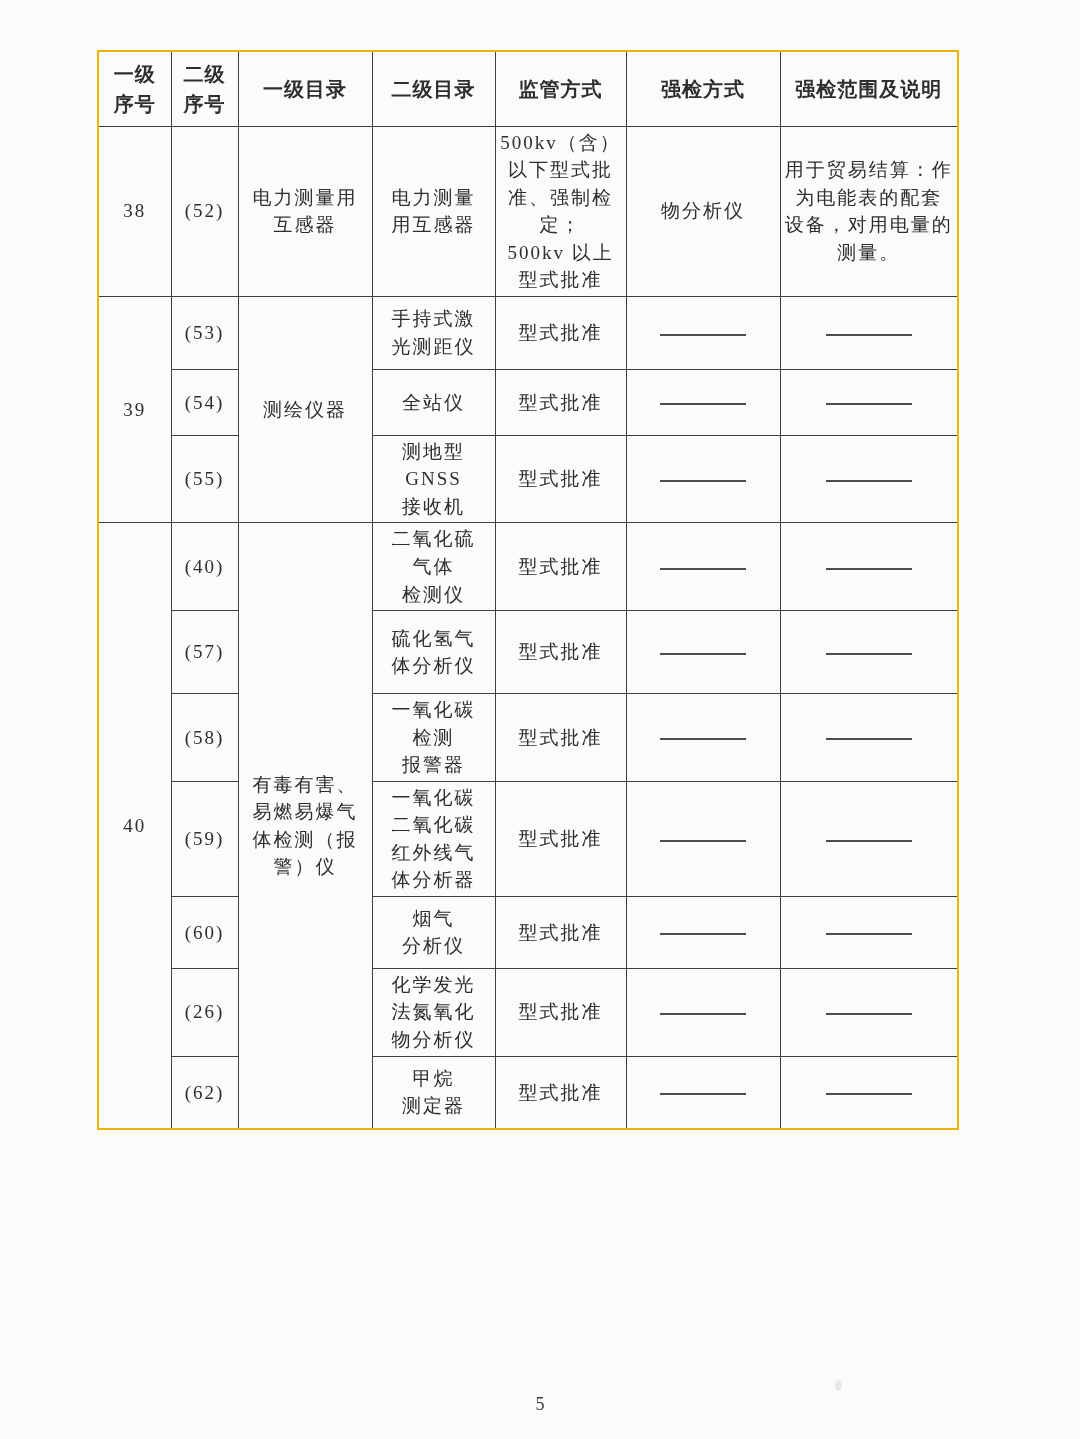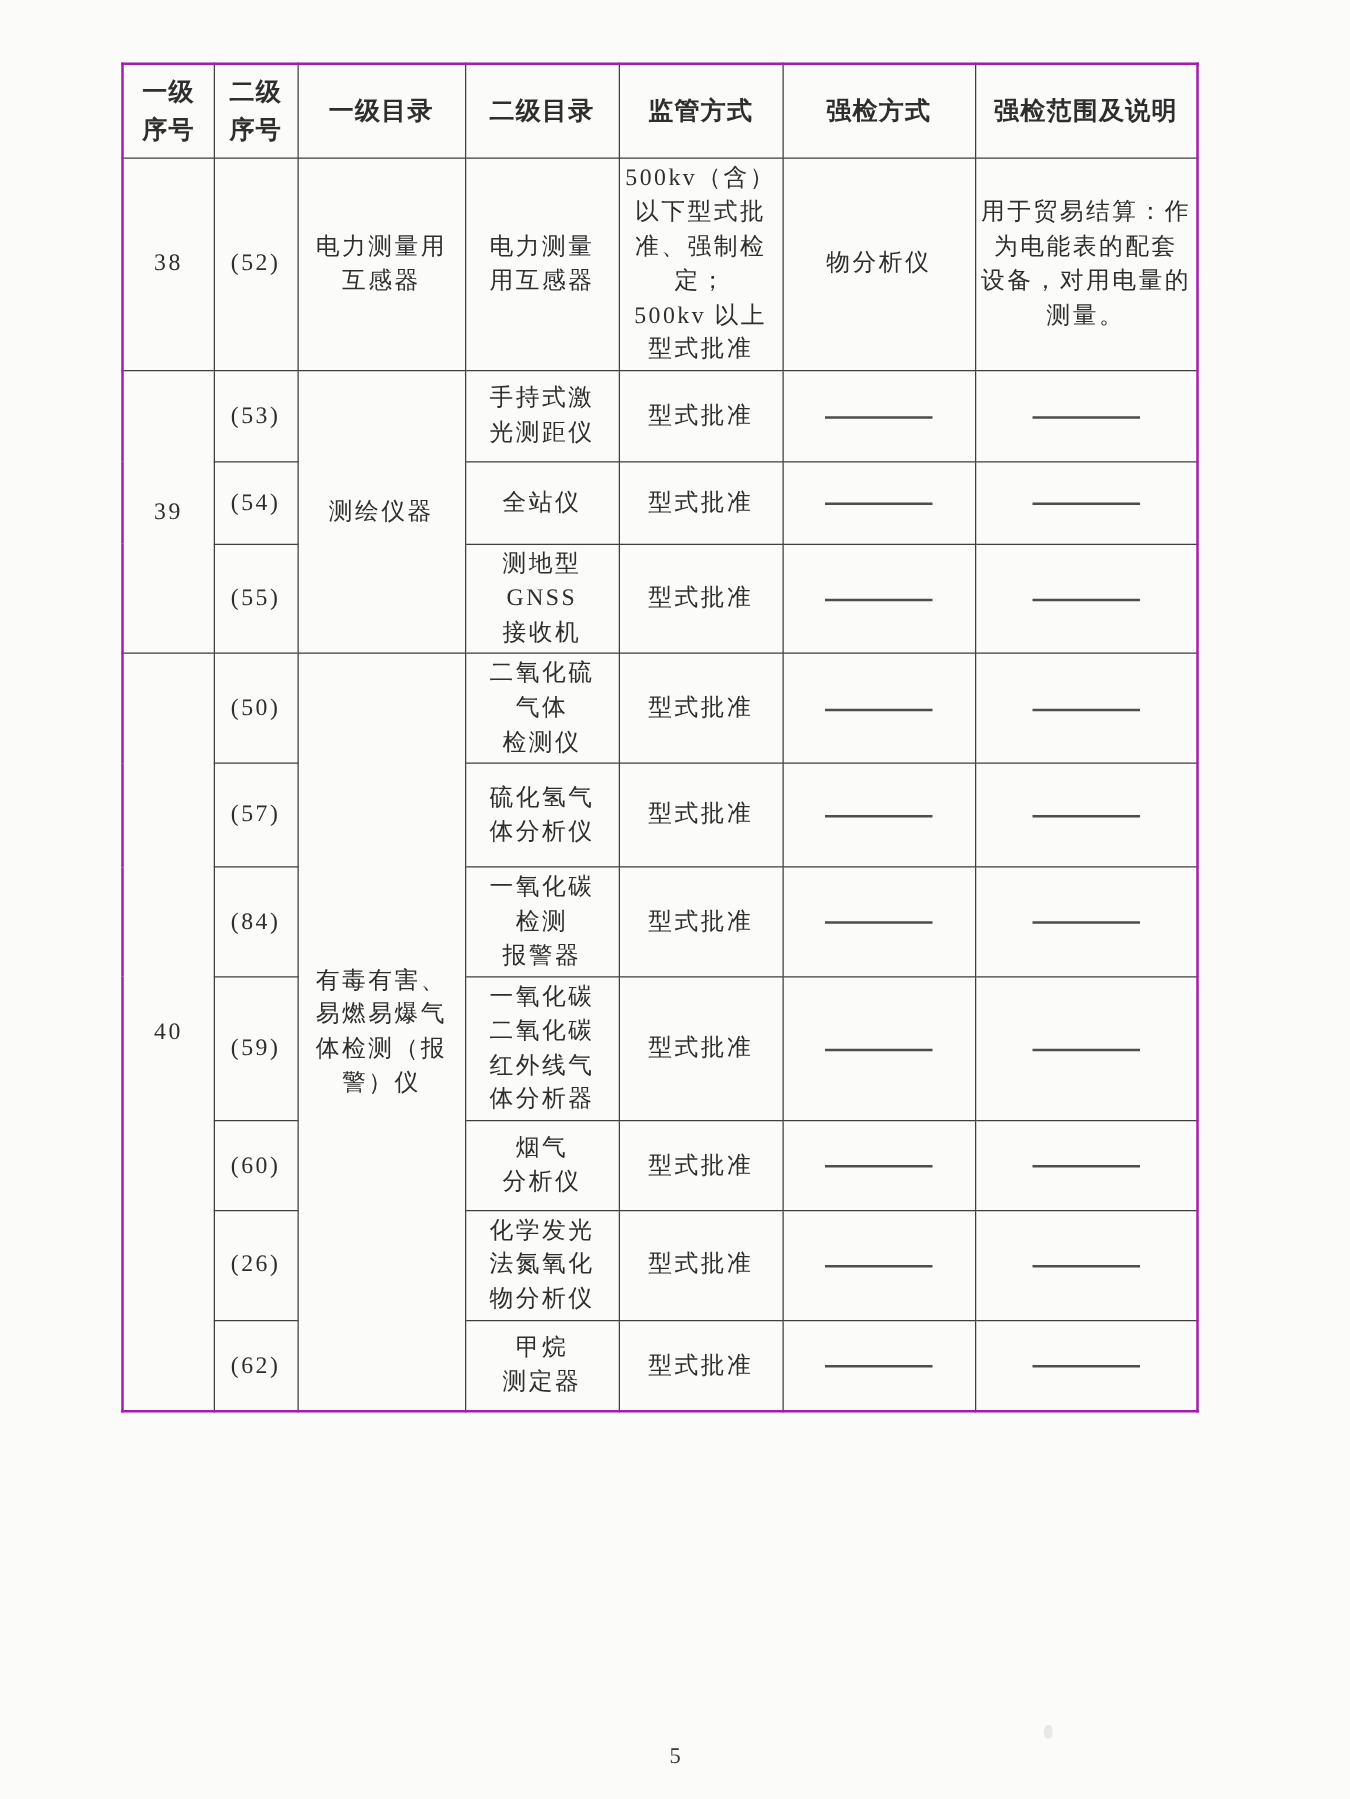--- a/index.html
+++ b/index.html
@@ -12,21 +12,21 @@
     overflow: hidden;
   }
   .sheet { position: absolute; inset: 0; }
 
   table.reg {
     position: absolute;
     left: 97px; top: 50px;
     width: 860px;
     border-collapse: collapse;
     table-layout: fixed;
-    border: 2px solid #a21caf;
+    border: 2px solid #eab308;
   }
   table.reg th, table.reg td {
     border: 1px solid #3f3f3f;
     vertical-align: middle;
     text-align: center;
     white-space: pre-line;
     font-size: 19px;
     line-height: 1.45;
     letter-spacing: 2px;
     padding: 2px 4px;
@@ -153,42 +153,42 @@
         <td>测地型
 GNSS
 接收机</td>
         <td>型式批准</td>
         <td><span class="dash">————</span></td>
         <td><span class="dash">————</span></td>
       </tr>
 
       <tr style="height:85px">
         <td rowspan="7">40</td>
-        <td>(50)</td>
+        <td>(40)</td>
         <td rowspan="7">有毒有害、
 易燃易爆气
 体检测（报
 警）仪</td>
         <td>二氧化硫
 气体
 检测仪</td>
         <td>型式批准</td>
         <td><span class="dash">————</span></td>
         <td><span class="dash">————</span></td>
       </tr>
       <tr style="height:83px">
         <td>(57)</td>
         <td>硫化氢气
 体分析仪</td>
         <td>型式批准</td>
         <td><span class="dash">————</span></td>
         <td><span class="dash">————</span></td>
       </tr>
       <tr style="height:75px">
-        <td>(84)</td>
+        <td>(58)</td>
         <td>一氧化碳
 检测
 报警器</td>
         <td>型式批准</td>
         <td><span class="dash">————</span></td>
         <td><span class="dash">————</span></td>
       </tr>
       <tr style="height:107px">
         <td>(59)</td>
         <td>一氧化碳

